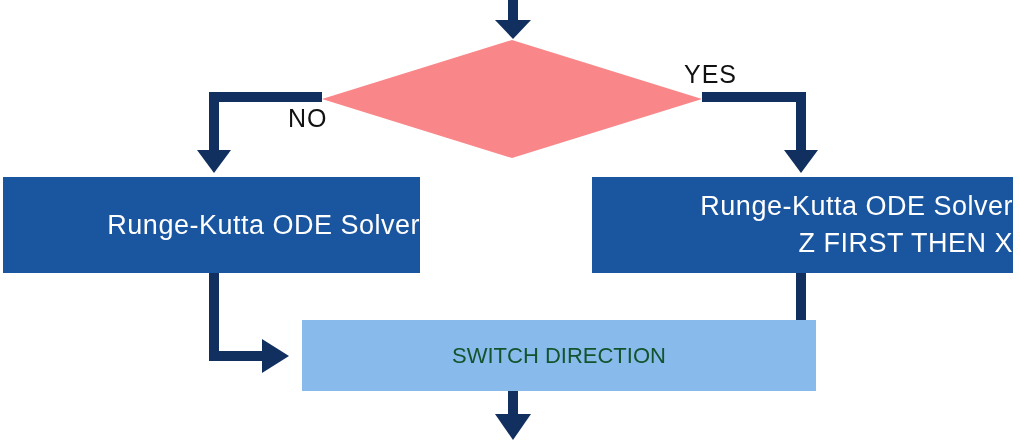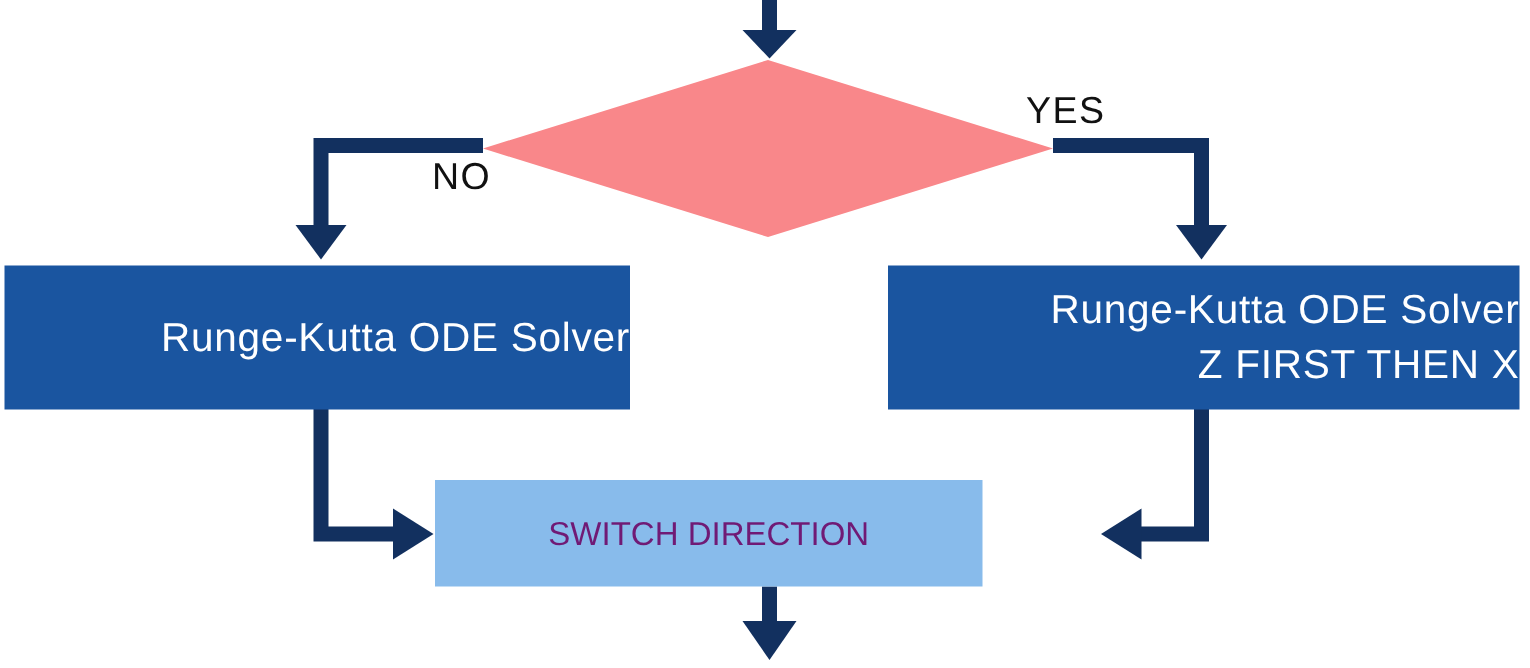--- a/index.html
+++ b/index.html
@@ -67,26 +67,26 @@
     justify-content: center;
     text-align: center;
     font-size: 27px;
     line-height: 37px;
     letter-spacing: 0.5px;
   }
   .solver-box.left  { left: 3px;   width: 417px; }
   .solver-box.right { left: 592px; width: 421px; }
   .switch-box {
     position: absolute;
-    left: 290px;
+    left: 302px;
     top: 320px;
-    width: 365px;
+    width: 514px;
     height: 71px;
     background: #88BBEB;
-    color: #701a75;
+    color: #14532d;
     display: flex;
     flex-direction: column;
     align-items: center;
     justify-content: center;
     text-align: center;
     font-size: 22px;
     line-height: 29px;
   }
 </style>
 </head>

